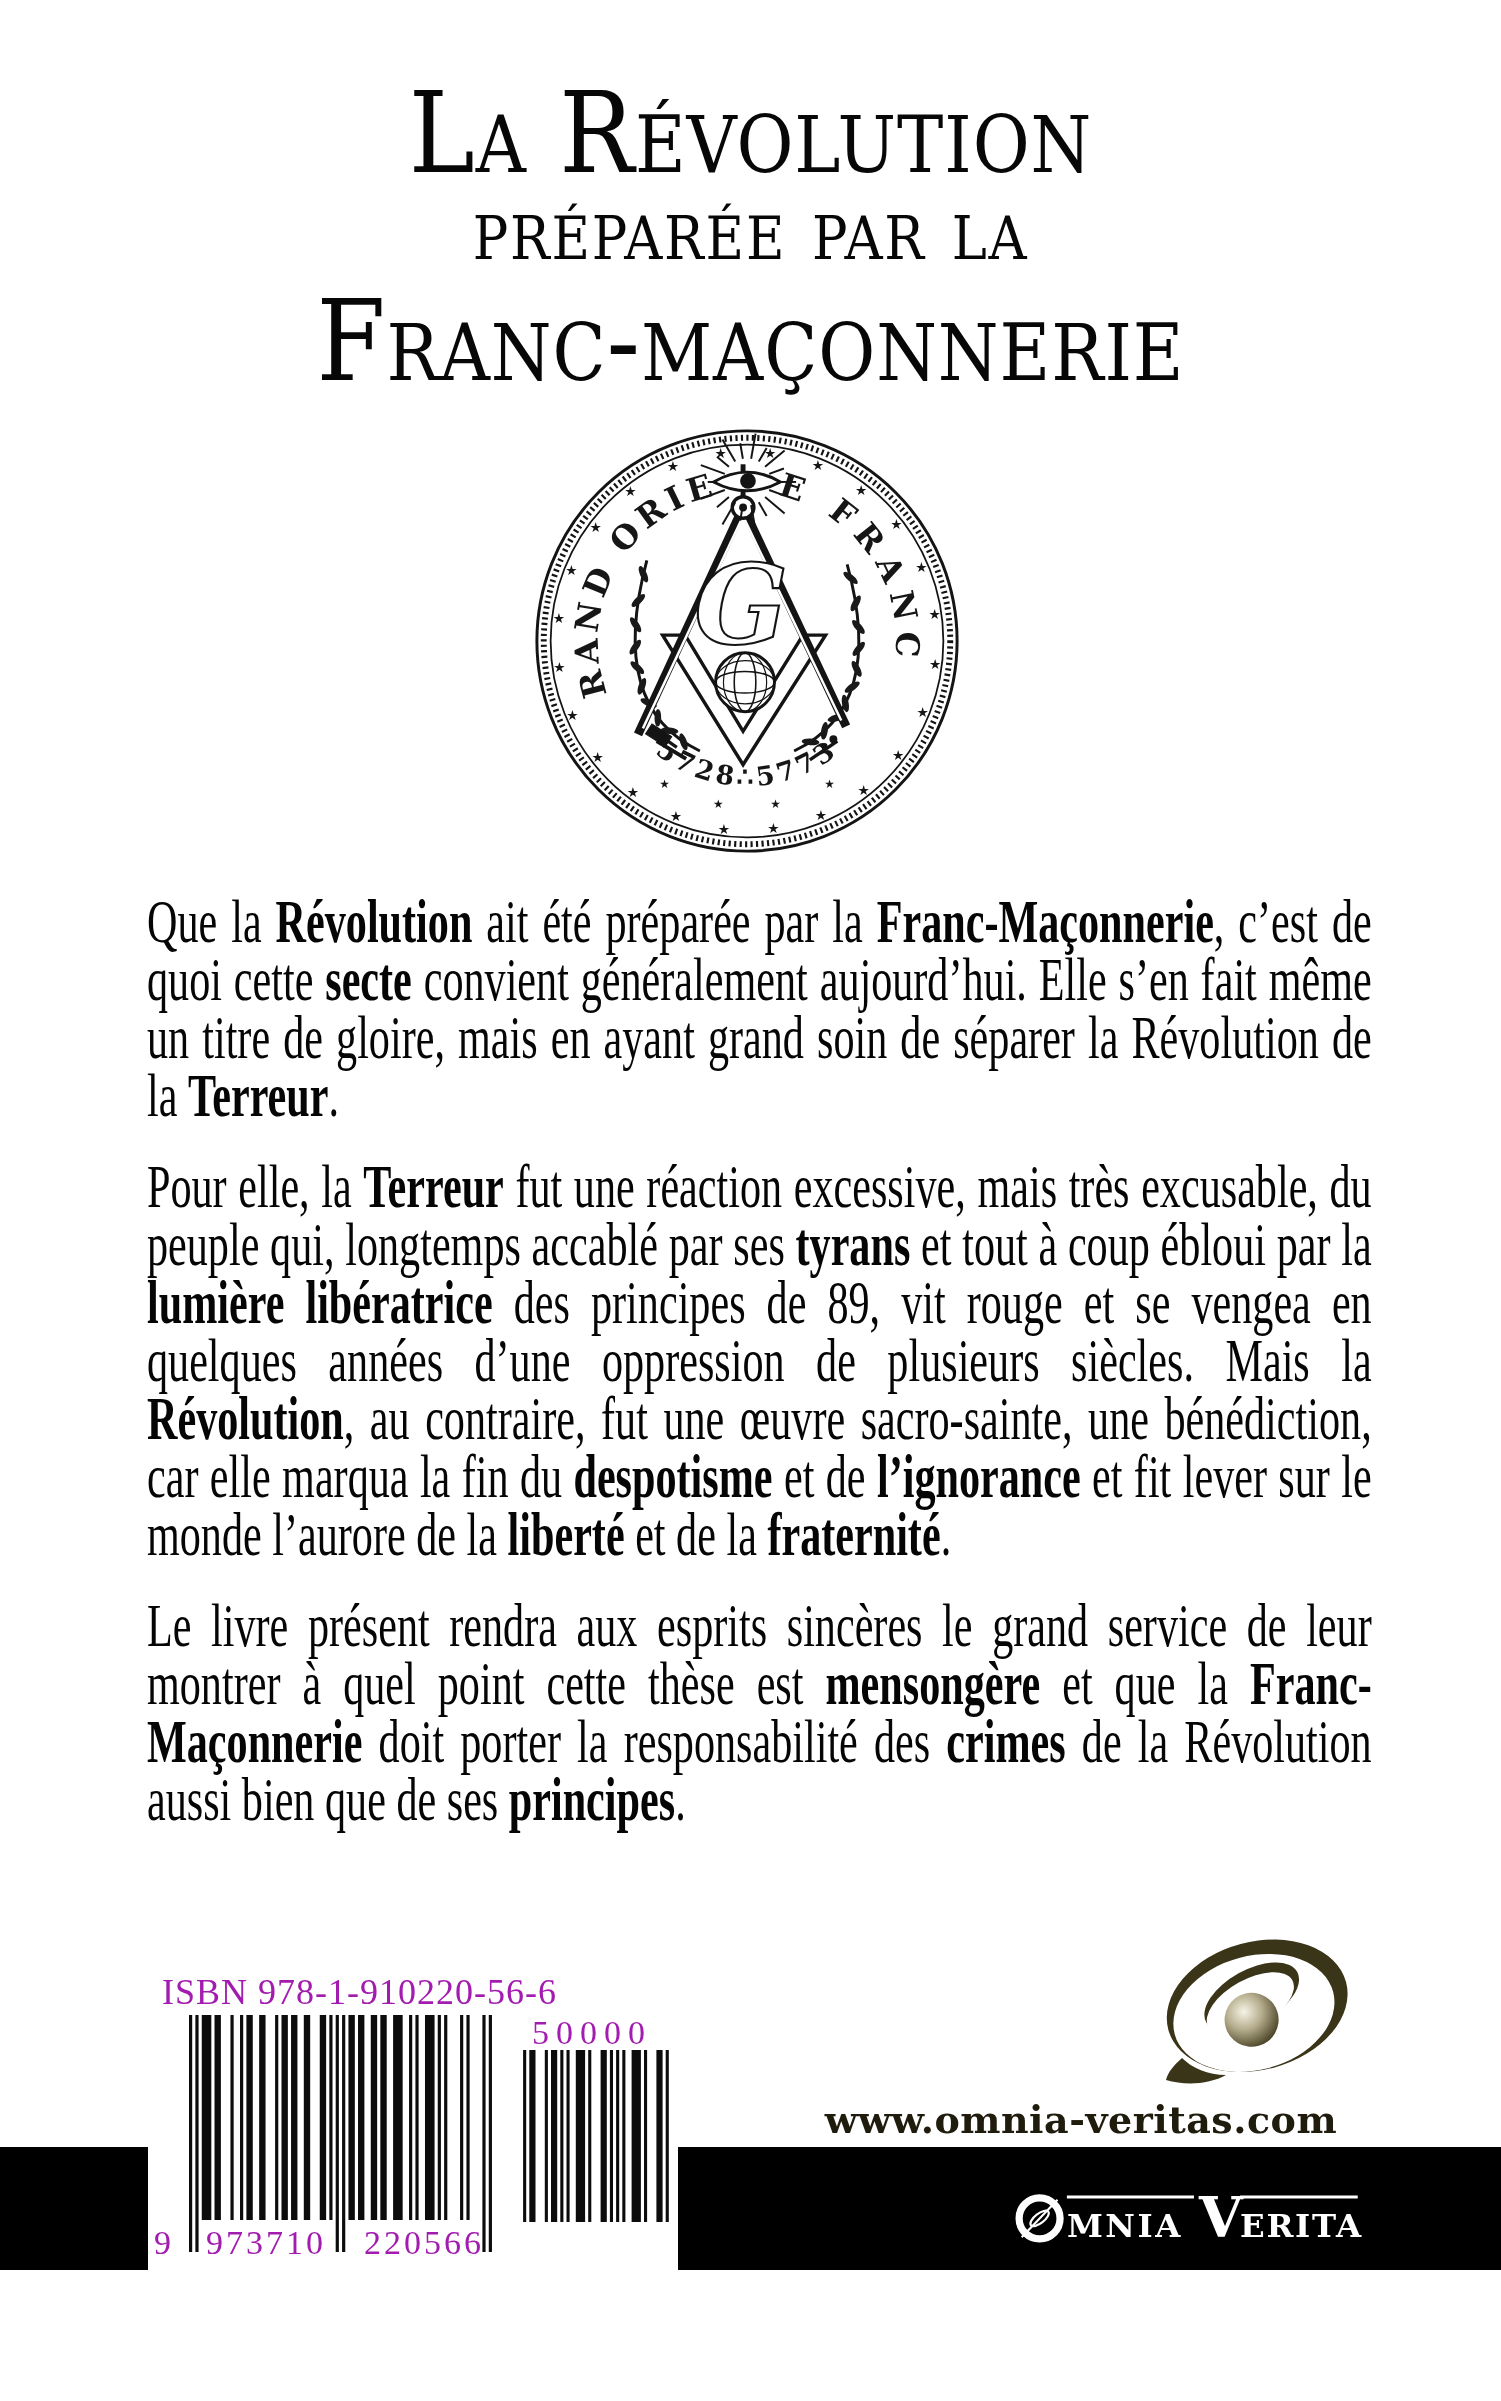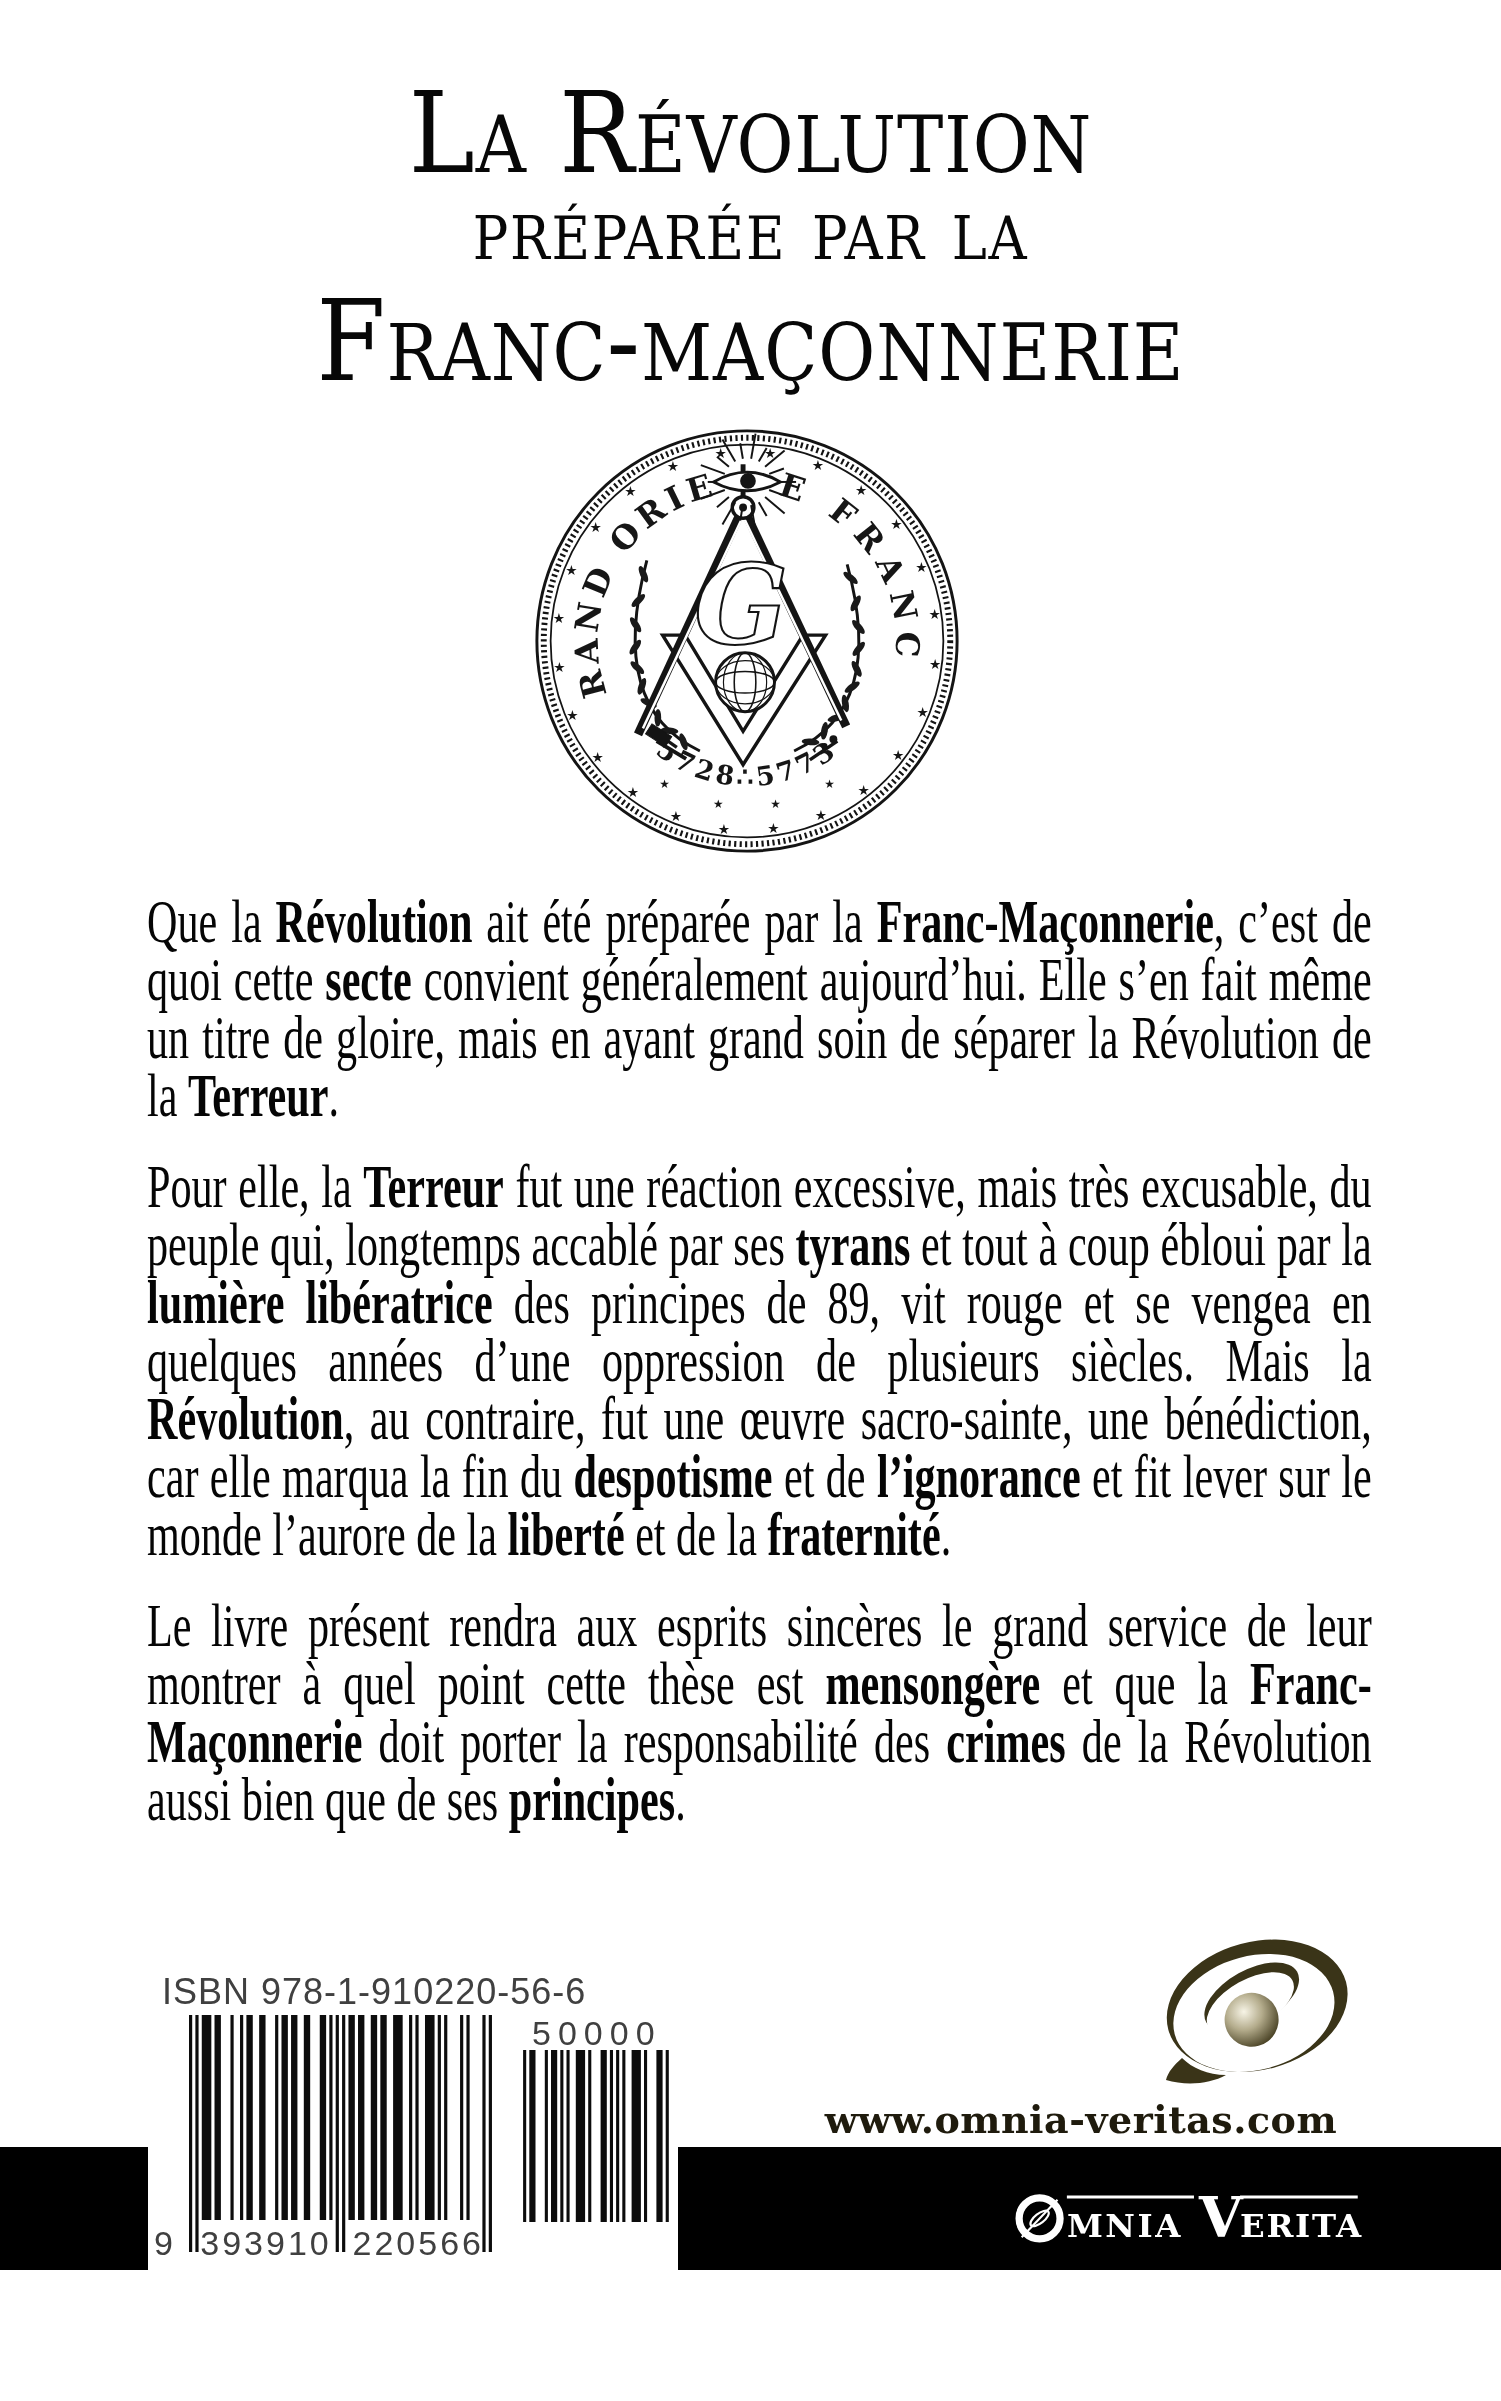--- a/index.html
+++ b/index.html
@@ -26,21 +26,21 @@
     width:1801px;margin:0 0 33px 0;
     font-size:62px;line-height:58px;text-align:justify;
     transform:scaleX(.68);transform-origin:0 0;
     color:#050505;
   }
   .para .b{font-weight:bold;}
 
   
   #band{position:absolute;left:0;top:2147px;width:1501px;height:123px;background:#000000;}
   #barcode-panel{position:absolute;left:148px;top:1945px;width:530px;height:325px;background:#ffffff;}
-  .mono{font-family:Liberation Sans, sans-serif;color:#404040;white-space:nowrap;line-height:1;}
+  .mono{font-family:Liberation Serif, serif;color:#a21caf;white-space:nowrap;line-height:1;}
   #isbn-label{position:absolute;left:14px;top:29px;font-size:36px;letter-spacing:1px;}
   #price-code{position:absolute;left:384px;top:71px;font-size:34px;letter-spacing:7px;}
   #digit-lead{position:absolute;left:6px;top:281px;font-size:34px;}
   #digit-g1{position:absolute;left:51px;top:281px;width:134px;text-align:center;font-size:34px;letter-spacing:3px;}
   #digit-g2{position:absolute;left:200px;top:281px;width:136px;text-align:right;font-size:34px;letter-spacing:3px;}
   #bc-main{position:absolute;left:41px;top:70px;}
   #bc-supp{position:absolute;left:372px;top:105px;}
   #bc-main rect,#bc-supp rect{fill:#0c0c0c;}
 
   #publisher-url{
@@ -251,21 +251,21 @@
       <rect x="80.60" y="0" width="6.20" height="172"></rect>
       <rect x="89.90" y="0" width="3.10" height="172"></rect>
       <rect x="96.10" y="0" width="3.10" height="172"></rect>
       <rect x="102.30" y="0" width="3.10" height="172"></rect>
       <rect x="111.60" y="0" width="9.30" height="172"></rect>
       <rect x="124.00" y="0" width="3.10" height="172"></rect>
       <rect x="136.40" y="0" width="6.20" height="172"></rect>
       <rect x="145.70" y="0" width="3.10" height="172"></rect>
     </svg>
   <div id="digit-lead" class="mono">9</div>
-  <div id="digit-g1" class="mono">393910</div>
+  <div id="digit-g1" class="mono">973710</div>
   <div id="digit-g2" class="mono">220566</div>
 </div>
 
 <svg class="abs" style="left:1152px;top:1934px" width="211" height="153" viewBox="0 0 211 153">
   <defs>
     <radialGradient id="sphereGrad" cx="40%" cy="32%" r="75%">
       <stop offset="0%" stop-color="#f7f4e6"></stop>
       <stop offset="45%" stop-color="#b4ac8c"></stop>
       <stop offset="100%" stop-color="#3c3518"></stop>
     </radialGradient>

